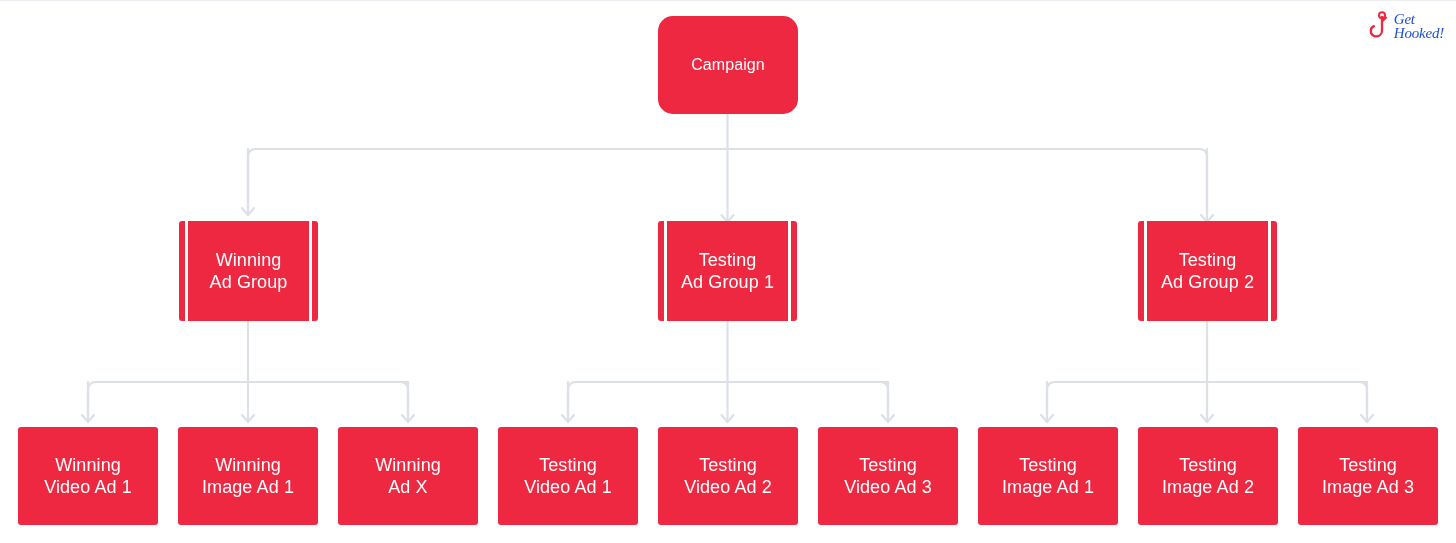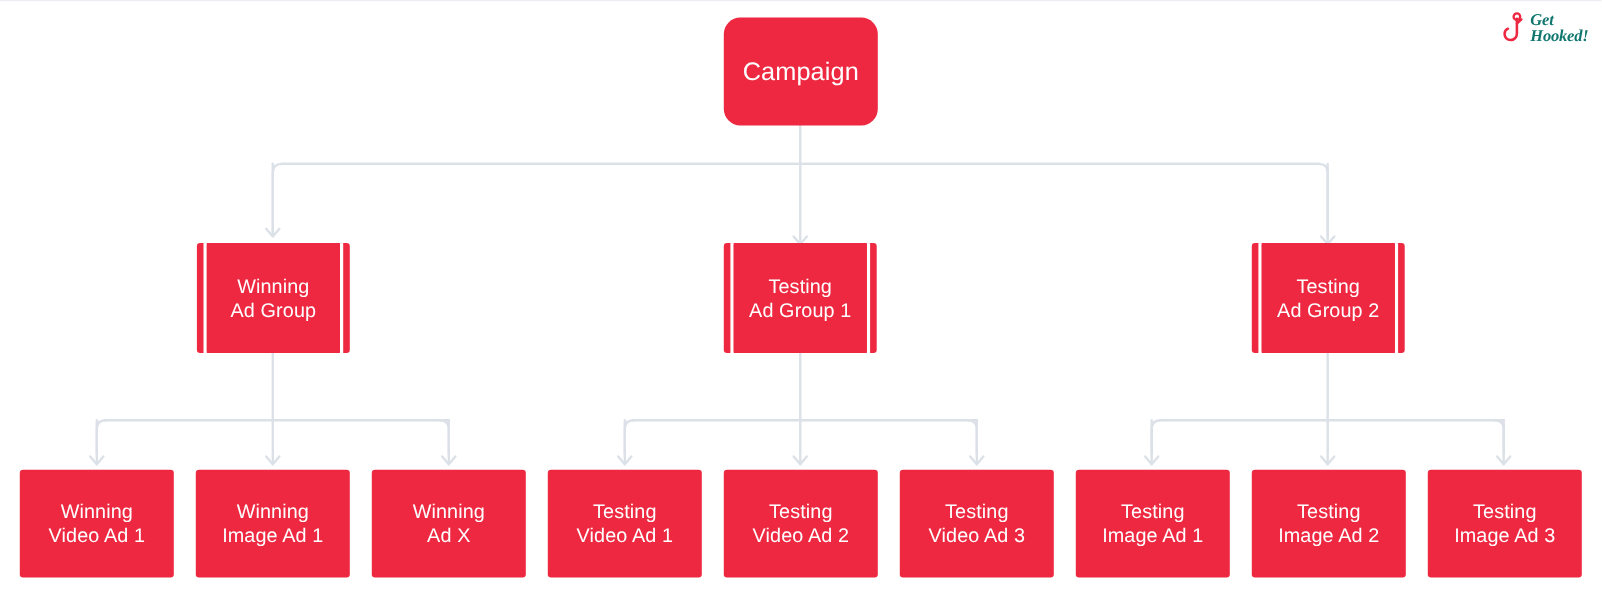--- a/index.html
+++ b/index.html
@@ -40,21 +40,21 @@
   
   .root-node {
     position: absolute;
     display: flex;
     align-items: center;
     justify-content: center;
     background: #ED2840;
     border-radius: 15px;
   }
   .root-node .node-label {
-    font-size: 23px;
+    font-size: 16px;
     font-weight: 400;
   }
 
   
   .group-node {
     position: absolute;
     background: #ED2840;
     border-radius: 3px;
   }
   .group-node .card-body {
@@ -100,23 +100,23 @@
   
   #brand-logo {
     position: absolute;
     right: 12px;
     top: 10px;
     display: flex;
     align-items: center;
     gap: 3px;
   }
   #brand-logo .logo-text {
-    color: #0f766e;
+    color: #1d4ed8;
     font-family: "Liberation Serif", serif;
-    font-weight: bold;
+    font-weight: normal;
     font-style: italic;
     font-size: 15px;
     line-height: 0.96;
     letter-spacing: -0.2px;
     white-space: pre-line;
   }
 </style>
 </head>
 <body>
 

